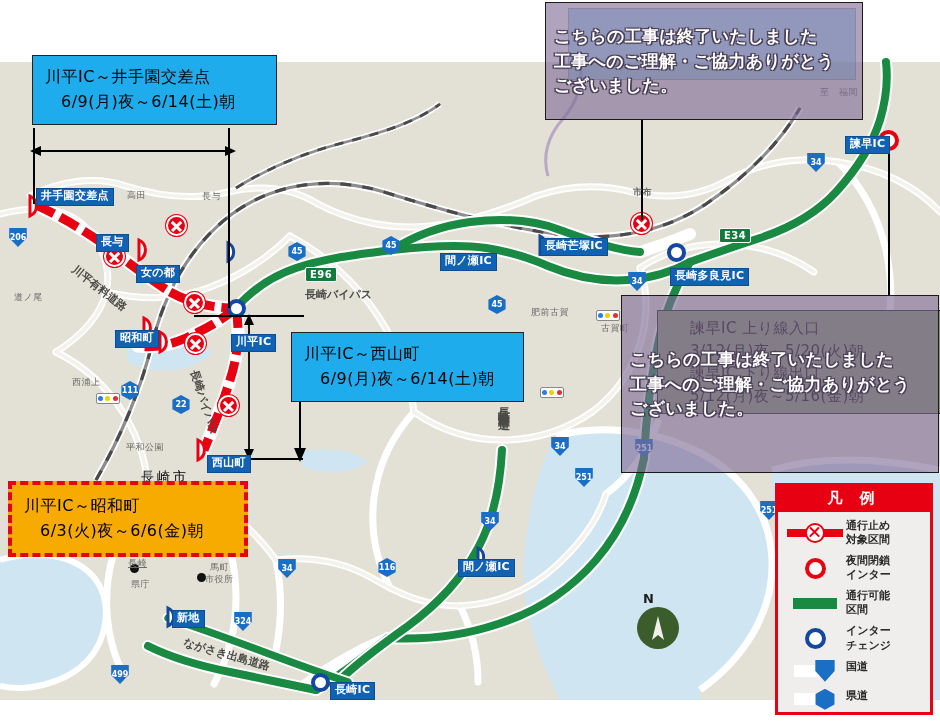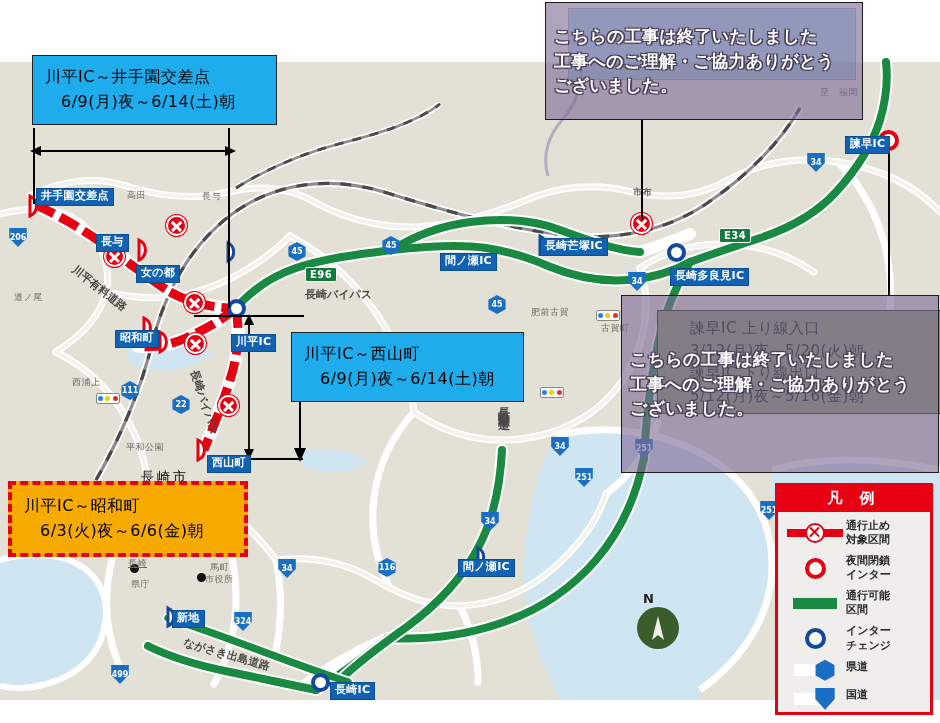--- a/index.html
+++ b/index.html
@@ -521,34 +521,34 @@
           </div>
           <div class="legend-text">
             <div>インター</div>
             <div>チェンジ</div>
           </div>
         </div>
         <div class="legend-row">
           <div class="legend-sym">
             <div style="display:flex;align-items:center">
               <div class="sym-white"></div>
-              <div class="sym-ken" style="margin-left:-8px"></div>
+              <div class="sym-koku" style="margin-left:-8px"></div>
             </div>
           </div>
           <div class="legend-text">
-            <div>県道</div>
+            <div>国道</div>
           </div>
         </div>
         <div class="legend-row">
           <div class="legend-sym">
             <div style="display:flex;align-items:center">
               <div class="sym-white"></div>
-              <div class="sym-koku" style="margin-left:-8px"></div>
+              <div class="sym-ken" style="margin-left:-8px"></div>
             </div>
           </div>
           <div class="legend-text">
-            <div>国道</div>
+            <div>県道</div>
           </div>
         </div>
       </div>
   </div>
 
 </div>
 
 </body></html>

